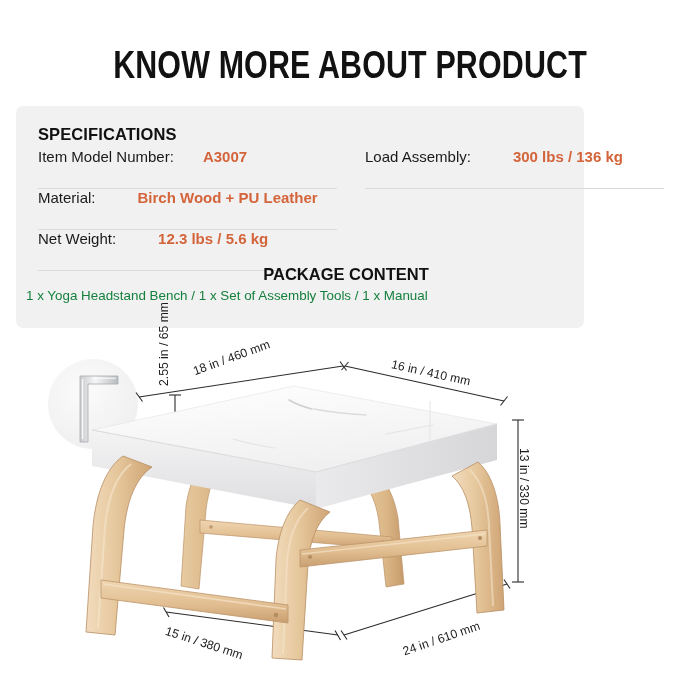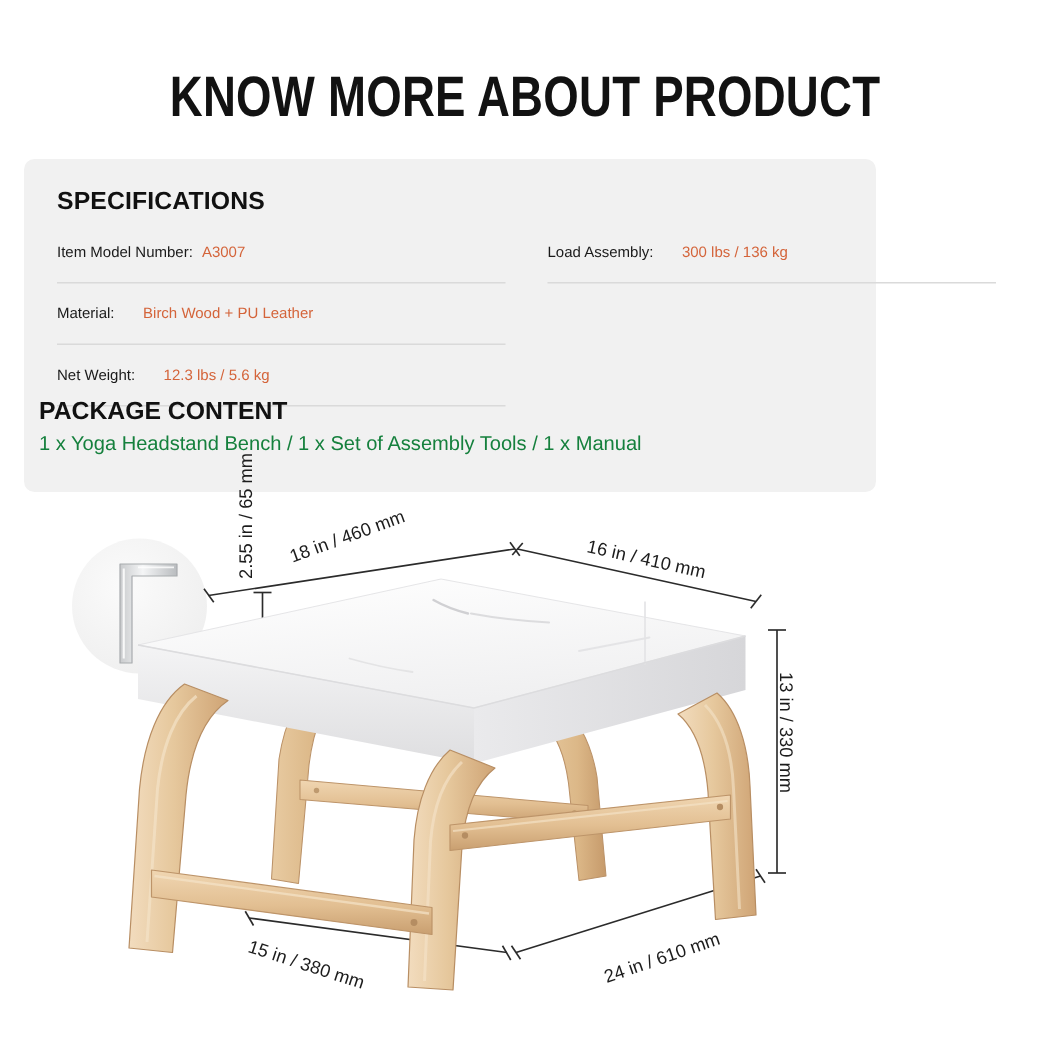--- a/index.html
+++ b/index.html
@@ -61,48 +61,50 @@
     color: #111111;
     letter-spacing: 0.1px;
     margin: 6px 0 2px 0;
     line-height: 24px;
   }
   .head-spacer { height: 24px; margin: 6px 0 2px 0; }
 
   .spec-row {
     height: 40px;
     display: flex;
-    align-items: center;
+    align-items: flex-start;
     border-bottom: 1px solid #dadada;
-    font-size: 10px;
+    font-size: 15px;
     white-space: nowrap;
     overflow: hidden;
+    gap: 23px;
   }
   .spec-row.no-rule { border-bottom: none; }
   .spec-label { color: #1a1a1a; font-weight: normal; }
   .spec-value {
     color: #d4643a;
-    font-weight: normal;
+    font-weight: bold;
     margin-left: 6px;
   }
   .spec-value.tight { margin-left: 19px; }
 
   
   .pkg-block {
     position: absolute;
     left: 26px;
     top: 272px;
     width: 640px;
   }
   .pkg-head {
     font-size: 16.5px;
     font-weight: bold;
     color: #111111;
     line-height: 20px;
     margin-bottom: 3px;
+    text-align: center;
   }
   .pkg-line {
     font-size: 13.4px;
     color: #15803d;
     line-height: 17px;
   }
 
   
   .diagram { position: absolute; left: 0; top: 334px; width: 700px; height: 366px; }
   .diagram svg { display: block; }

